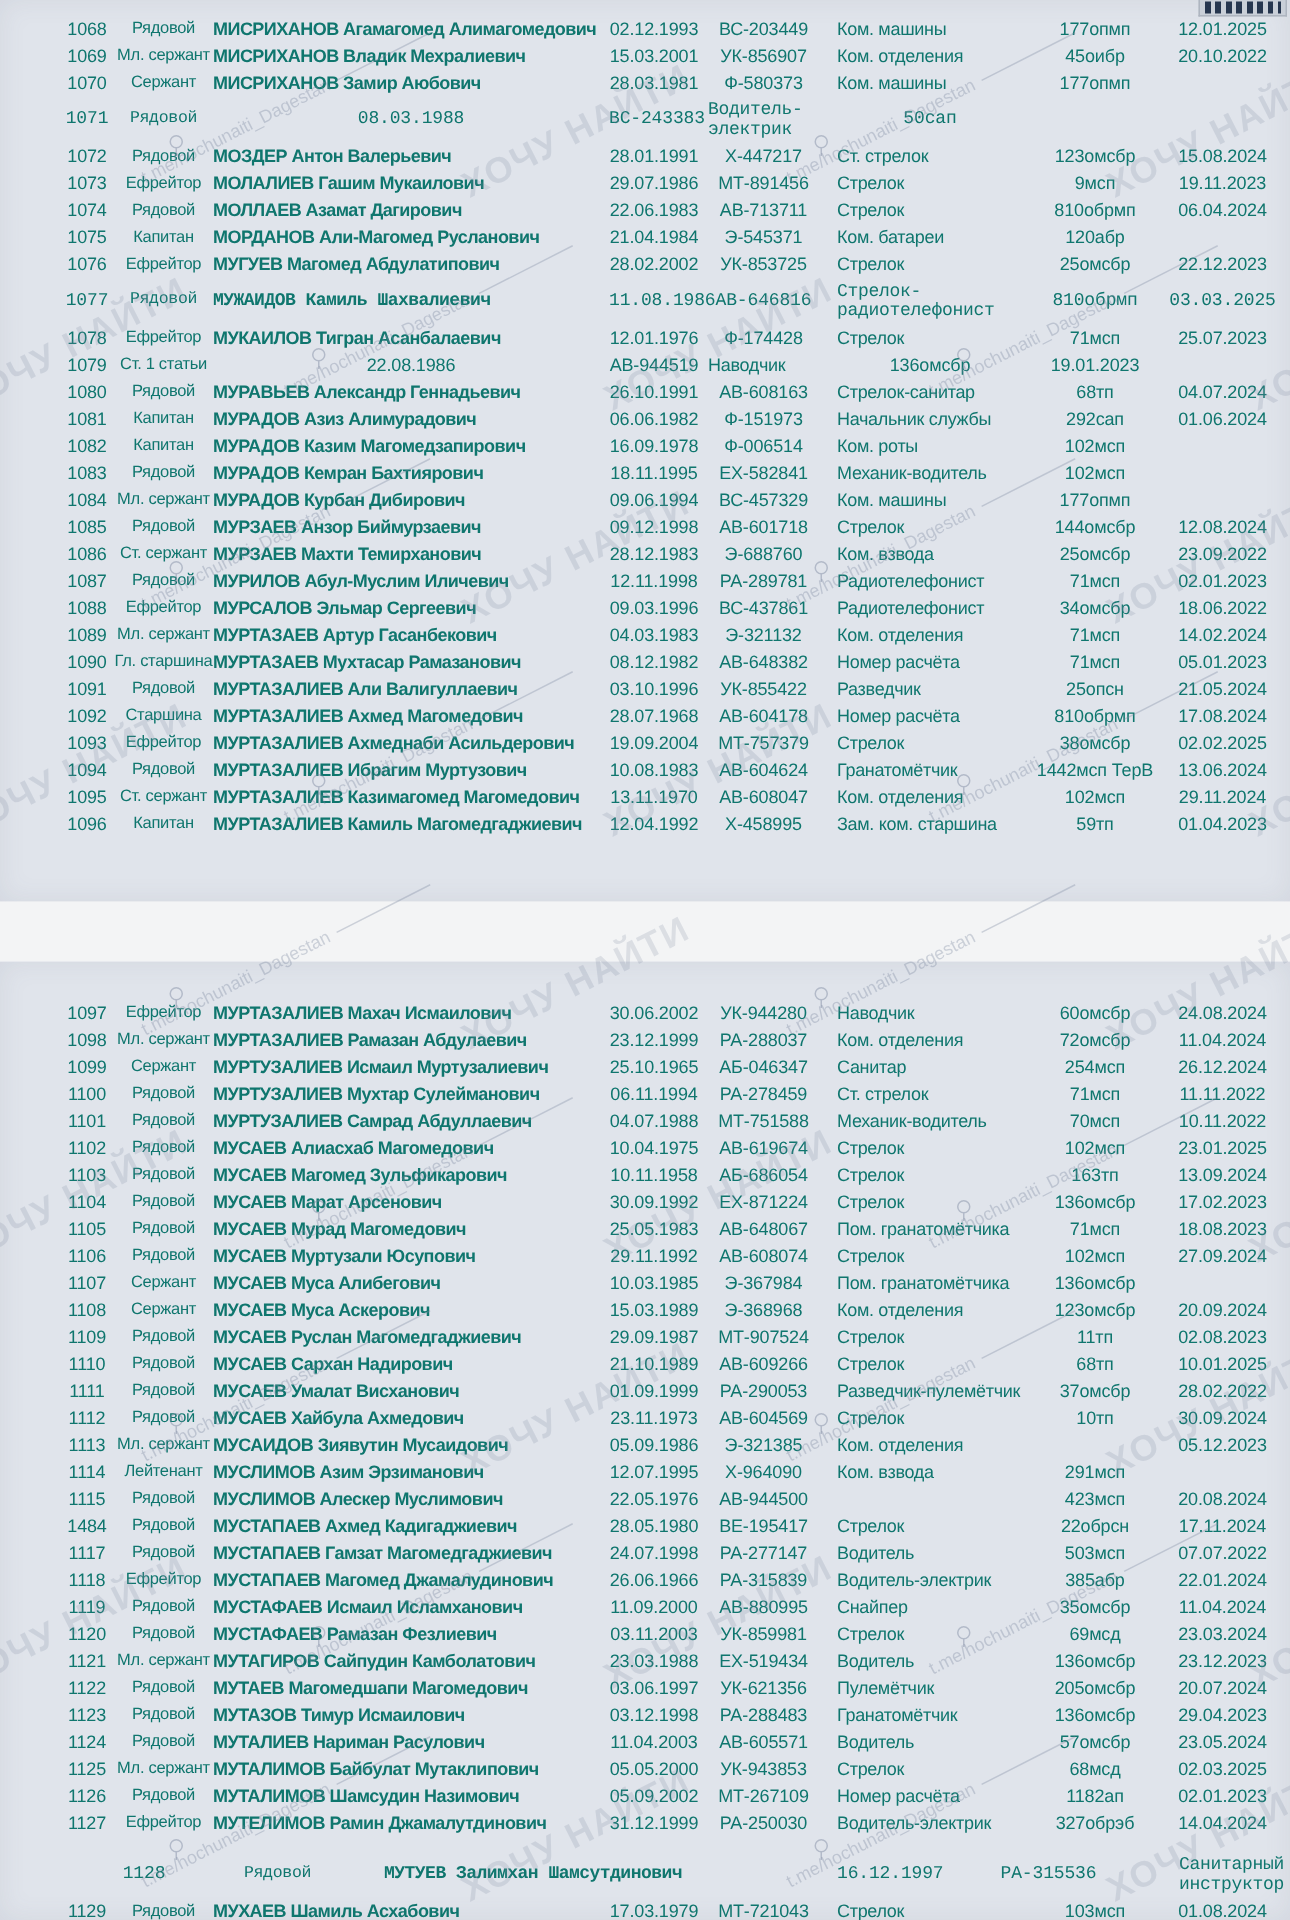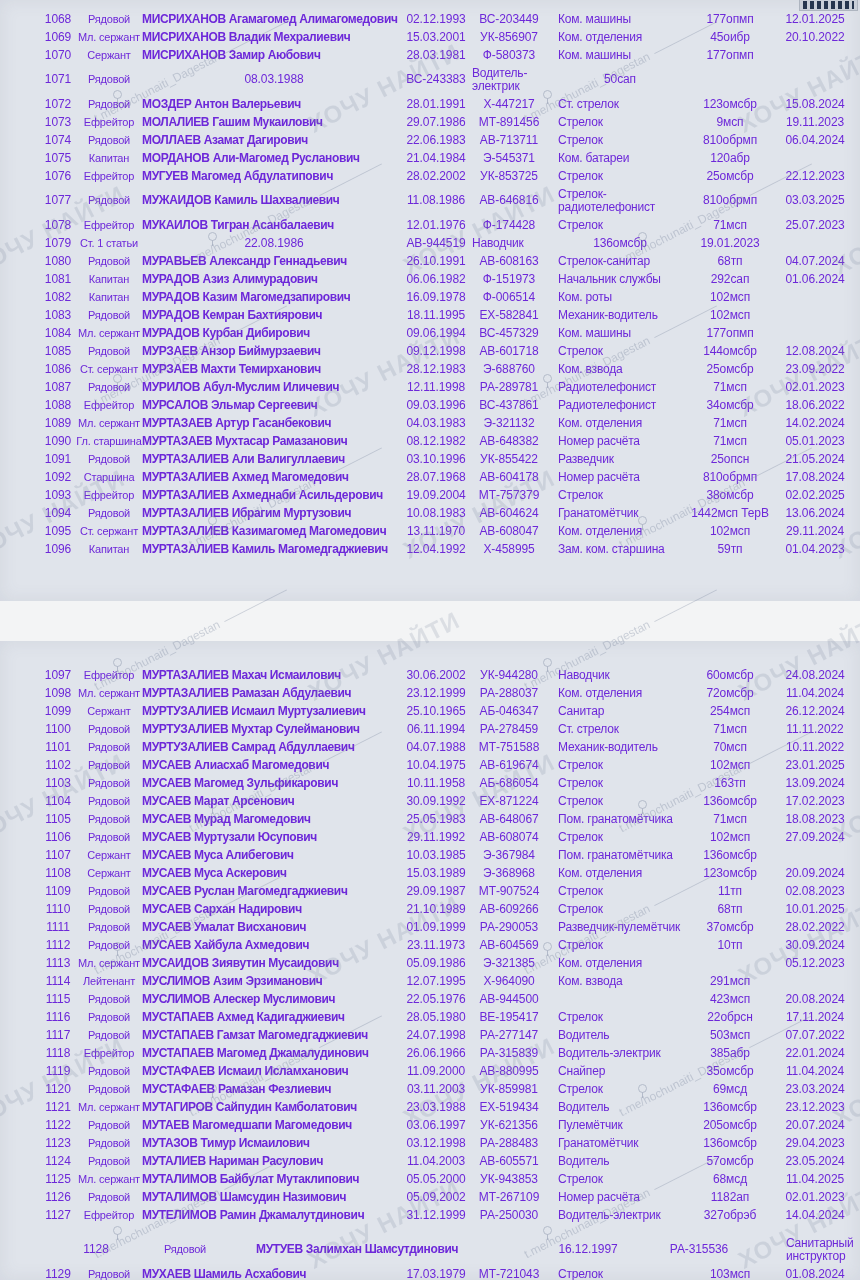--- a/index.html
+++ b/index.html
@@ -10,27 +10,27 @@
 
   
   .page-bg{position:absolute;left:0;width:860px;background:#e0e4eb;
            box-shadow:inset 0 0 18px rgba(90,100,120,.10);}
   #page1-bg{top:0;height:601px;}
   #page-separator{position:absolute;left:0;top:601px;width:860px;height:40px;
                   background:#f3f4f5;}
   #page2-bg{top:641px;height:639px;}
 
   
-  .tbl{position:absolute;left:0;width:860px;color:#6d28d9;}
+  .tbl{position:absolute;left:0;width:860px;color:#0f766e;}
   #tbl1{top:10px;}
   #tbl2{top:666px;}
   .row{display:grid;
        grid-template-columns:40px 36px 66px 264px 60px 86px 136px 84px 86px;
        align-items:center;height:18px;}
-  .row.tall{height:31px;}
+  .row.tall{height:31px;font-family:Liberation Mono, monospace;}
   #tbl2 .row.tall{margin-top:10px;gap:38px;}
   .cell{font-size:12px;line-height:13px;letter-spacing:-.1px;white-space:pre-line;}
   .c-num{text-align:center;font-size:12px;}
   .c-rank{text-align:center;font-size:11px;letter-spacing:-.2px;}
   .c-name{font-weight:bold;letter-spacing:-.35px;white-space:pre-line;}
   .c-dob,.c-doc,.c-unit,.c-date{text-align:center;white-space:nowrap;}
   .c-pos{padding-left:6px;letter-spacing:-.2px;}
 
   
   #watermarks{position:absolute;inset:0;pointer-events:none;overflow:hidden;}
@@ -585,21 +585,21 @@
         <div class="cell c-rank">Рядовой</div>
         <div class="cell c-name">МУСЛИМОВ Алескер Муслимович</div>
         <div class="cell c-dob">22.05.1976</div>
         <div class="cell c-doc">АВ-944500</div>
         <div class="cell c-pos"></div>
         <div class="cell c-unit">423мсп</div>
         <div class="cell c-date">20.08.2024</div>
       </div>
       <div class="row">
         <div class="cell c-gutter"></div>
-        <div class="cell c-num">1116</div>
+        <div class="cell c-num">1484</div>
         <div class="cell c-rank">Рядовой</div>
         <div class="cell c-name">МУСТАПАЕВ Ахмед Кадигаджиевич</div>
         <div class="cell c-dob">28.05.1980</div>
         <div class="cell c-doc">ВЕ-195417</div>
         <div class="cell c-pos">Стрелок</div>
         <div class="cell c-unit">22обрсн</div>
         <div class="cell c-date">17.11.2024</div>
       </div>
       <div class="row">
         <div class="cell c-gutter"></div>
@@ -691,21 +691,21 @@
       </div>
       <div class="row">
         <div class="cell c-gutter"></div>
         <div class="cell c-num">1125</div>
         <div class="cell c-rank">Мл. сержант</div>
         <div class="cell c-name">МУТАЛИМОВ Байбулат Мутаклипович</div>
         <div class="cell c-dob">05.05.2000</div>
         <div class="cell c-doc">УК-943853</div>
         <div class="cell c-pos">Стрелок</div>
         <div class="cell c-unit">68мсд</div>
-        <div class="cell c-date">11.04.2025</div>
+        <div class="cell c-date">02.03.2025</div>
       </div>
       <div class="row">
         <div class="cell c-gutter"></div>
         <div class="cell c-num">1126</div>
         <div class="cell c-rank">Рядовой</div>
         <div class="cell c-name">МУТАЛИМОВ Шамсудин Назимович</div>
         <div class="cell c-dob">05.09.2002</div>
         <div class="cell c-doc">МТ-267109</div>
         <div class="cell c-pos">Номер расчёта</div>
         <div class="cell c-unit">1182ап</div>

